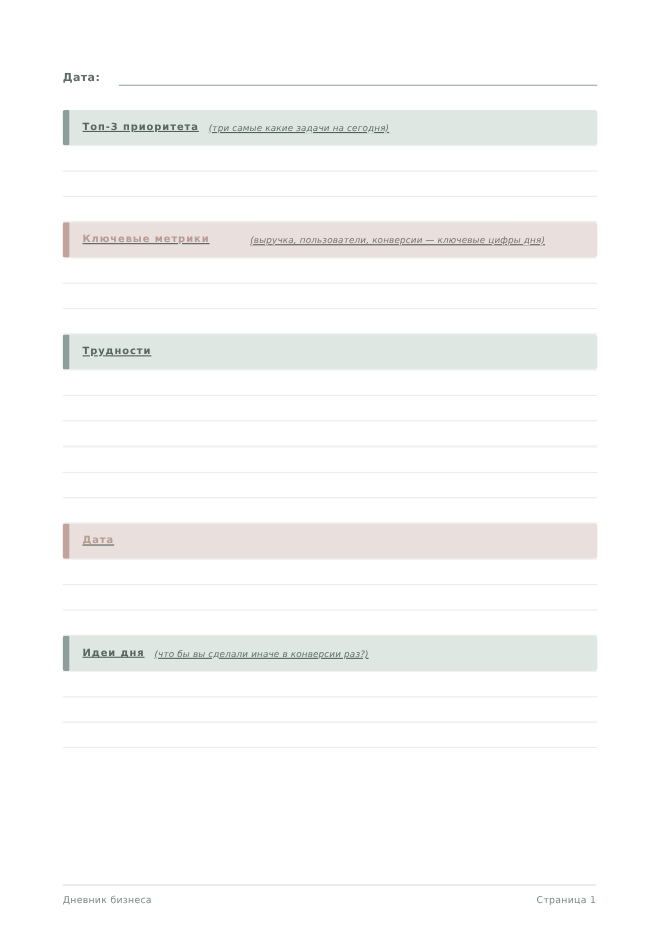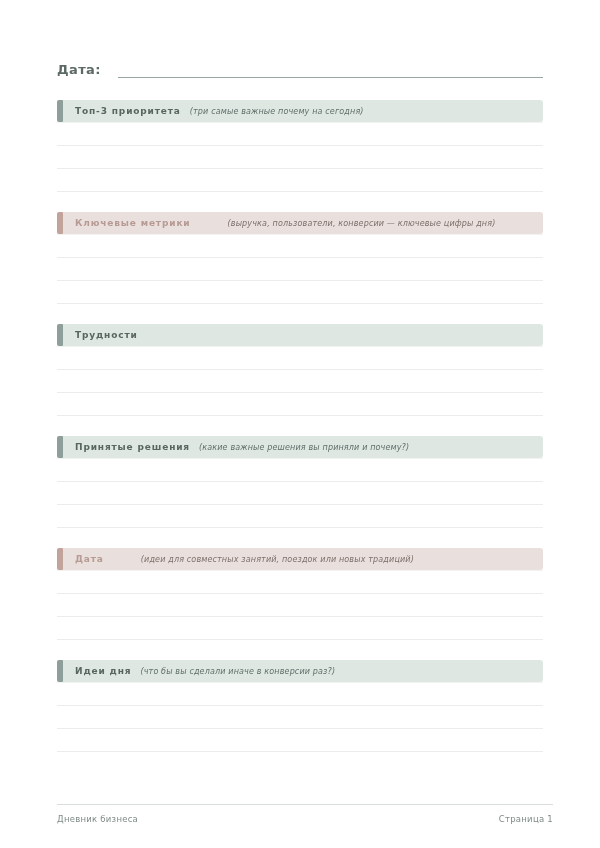--- a/index.html
+++ b/index.html
@@ -32,49 +32,49 @@
   }
 
   
   .date-row {
     display: flex;
     align-items: flex-end;
     margin-top: 60px;
     height: 18px;
   }
   .date-label {
-    font-size: 13px;
+    font-size: 10px;
     font-weight: bold;
     color: #5d6a66;
     letter-spacing: .4px;
     white-space: nowrap;
     padding-bottom: 1px;
   }
   .date-line {
     flex: 1;
     margin-left: 17px;
     border-bottom: 1px solid #9aa8a3;
     height: 13px;
   }
 
   
   .section {
-    margin-top: 20px;
   }
   .section.first { margin-top: 22px; }
 
   .sec-head {
     position: relative;
     display: flex;
     align-items: center;
-    height: 22px;
+    height: 32px;
     border-radius: 2px 3px 3px 2px;
     padding-left: 18px;
     box-sizing: border-box;
     overflow: hidden;
+    text-decoration: underline;
   }
   .sec-head .accent {
     position: absolute;
     left: 0;
     top: 0;
     bottom: 0;
     width: 6px;
     border-radius: 1px;
   }
   .sec-title {
@@ -108,21 +108,21 @@
   .line {
     height: 22px;
     border-bottom: 1px solid #ececec;
   }
   .line:first-child { border-top: 1px solid #f2f2f2; }
 
   
   .footer {
     position: absolute;
     left: 57px;
-    right: 47px;
+    right: 58px;
     bottom: 24px;
   }
   .footer-rule {
     border-top: 1px solid #d9dedc;
   }
   .footer-row {
     display: flex;
     justify-content: space-between;
     align-items: center;
     margin-top: 9px;
@@ -143,21 +143,21 @@
     <div class="date-row">
       <span class="date-label">Дата:</span>
       <span class="date-line"></span>
     </div>
 
     <div id="sections-host">
         <div class="section v-green first">
           <div class="sec-head">
             <span class="accent"></span>
             <span class="sec-title">Топ-3 приоритета</span>
-            <span class="sec-hint">(три самые важные почему на сегодня)</span>
+            <span class="sec-hint">(три самые какие задачи на сегодня)</span>
           </div>
           <div class="lines">
             <div class="line"></div>
             <div class="line"></div>
             <div class="line"></div>
           </div>
         </div>
         <div class="section v-rose">
           <div class="sec-head">
             <span class="accent"></span>
@@ -175,36 +175,30 @@
             <span class="accent"></span>
             <span class="sec-title">Трудности</span>
           </div>
           <div class="lines">
             <div class="line"></div>
             <div class="line"></div>
             <div class="line"></div>
           </div>
         </div>
         <div class="section v-green">
-          <div class="sec-head">
-            <span class="accent"></span>
-            <span class="sec-title">Принятые решения</span>
-            <span class="sec-hint">(какие важные решения вы приняли и почему?)</span>
-          </div>
           <div class="lines">
             <div class="line"></div>
             <div class="line"></div>
             <div class="line"></div>
           </div>
         </div>
         <div class="section v-rose">
           <div class="sec-head">
             <span class="accent"></span>
             <span class="sec-title">Дата</span>
-            <span class="sec-hint">(идеи для совместных занятий, поездок или новых традиций)</span>
           </div>
           <div class="lines">
             <div class="line"></div>
             <div class="line"></div>
             <div class="line"></div>
           </div>
         </div>
         <div class="section v-green">
           <div class="sec-head">
             <span class="accent"></span>

